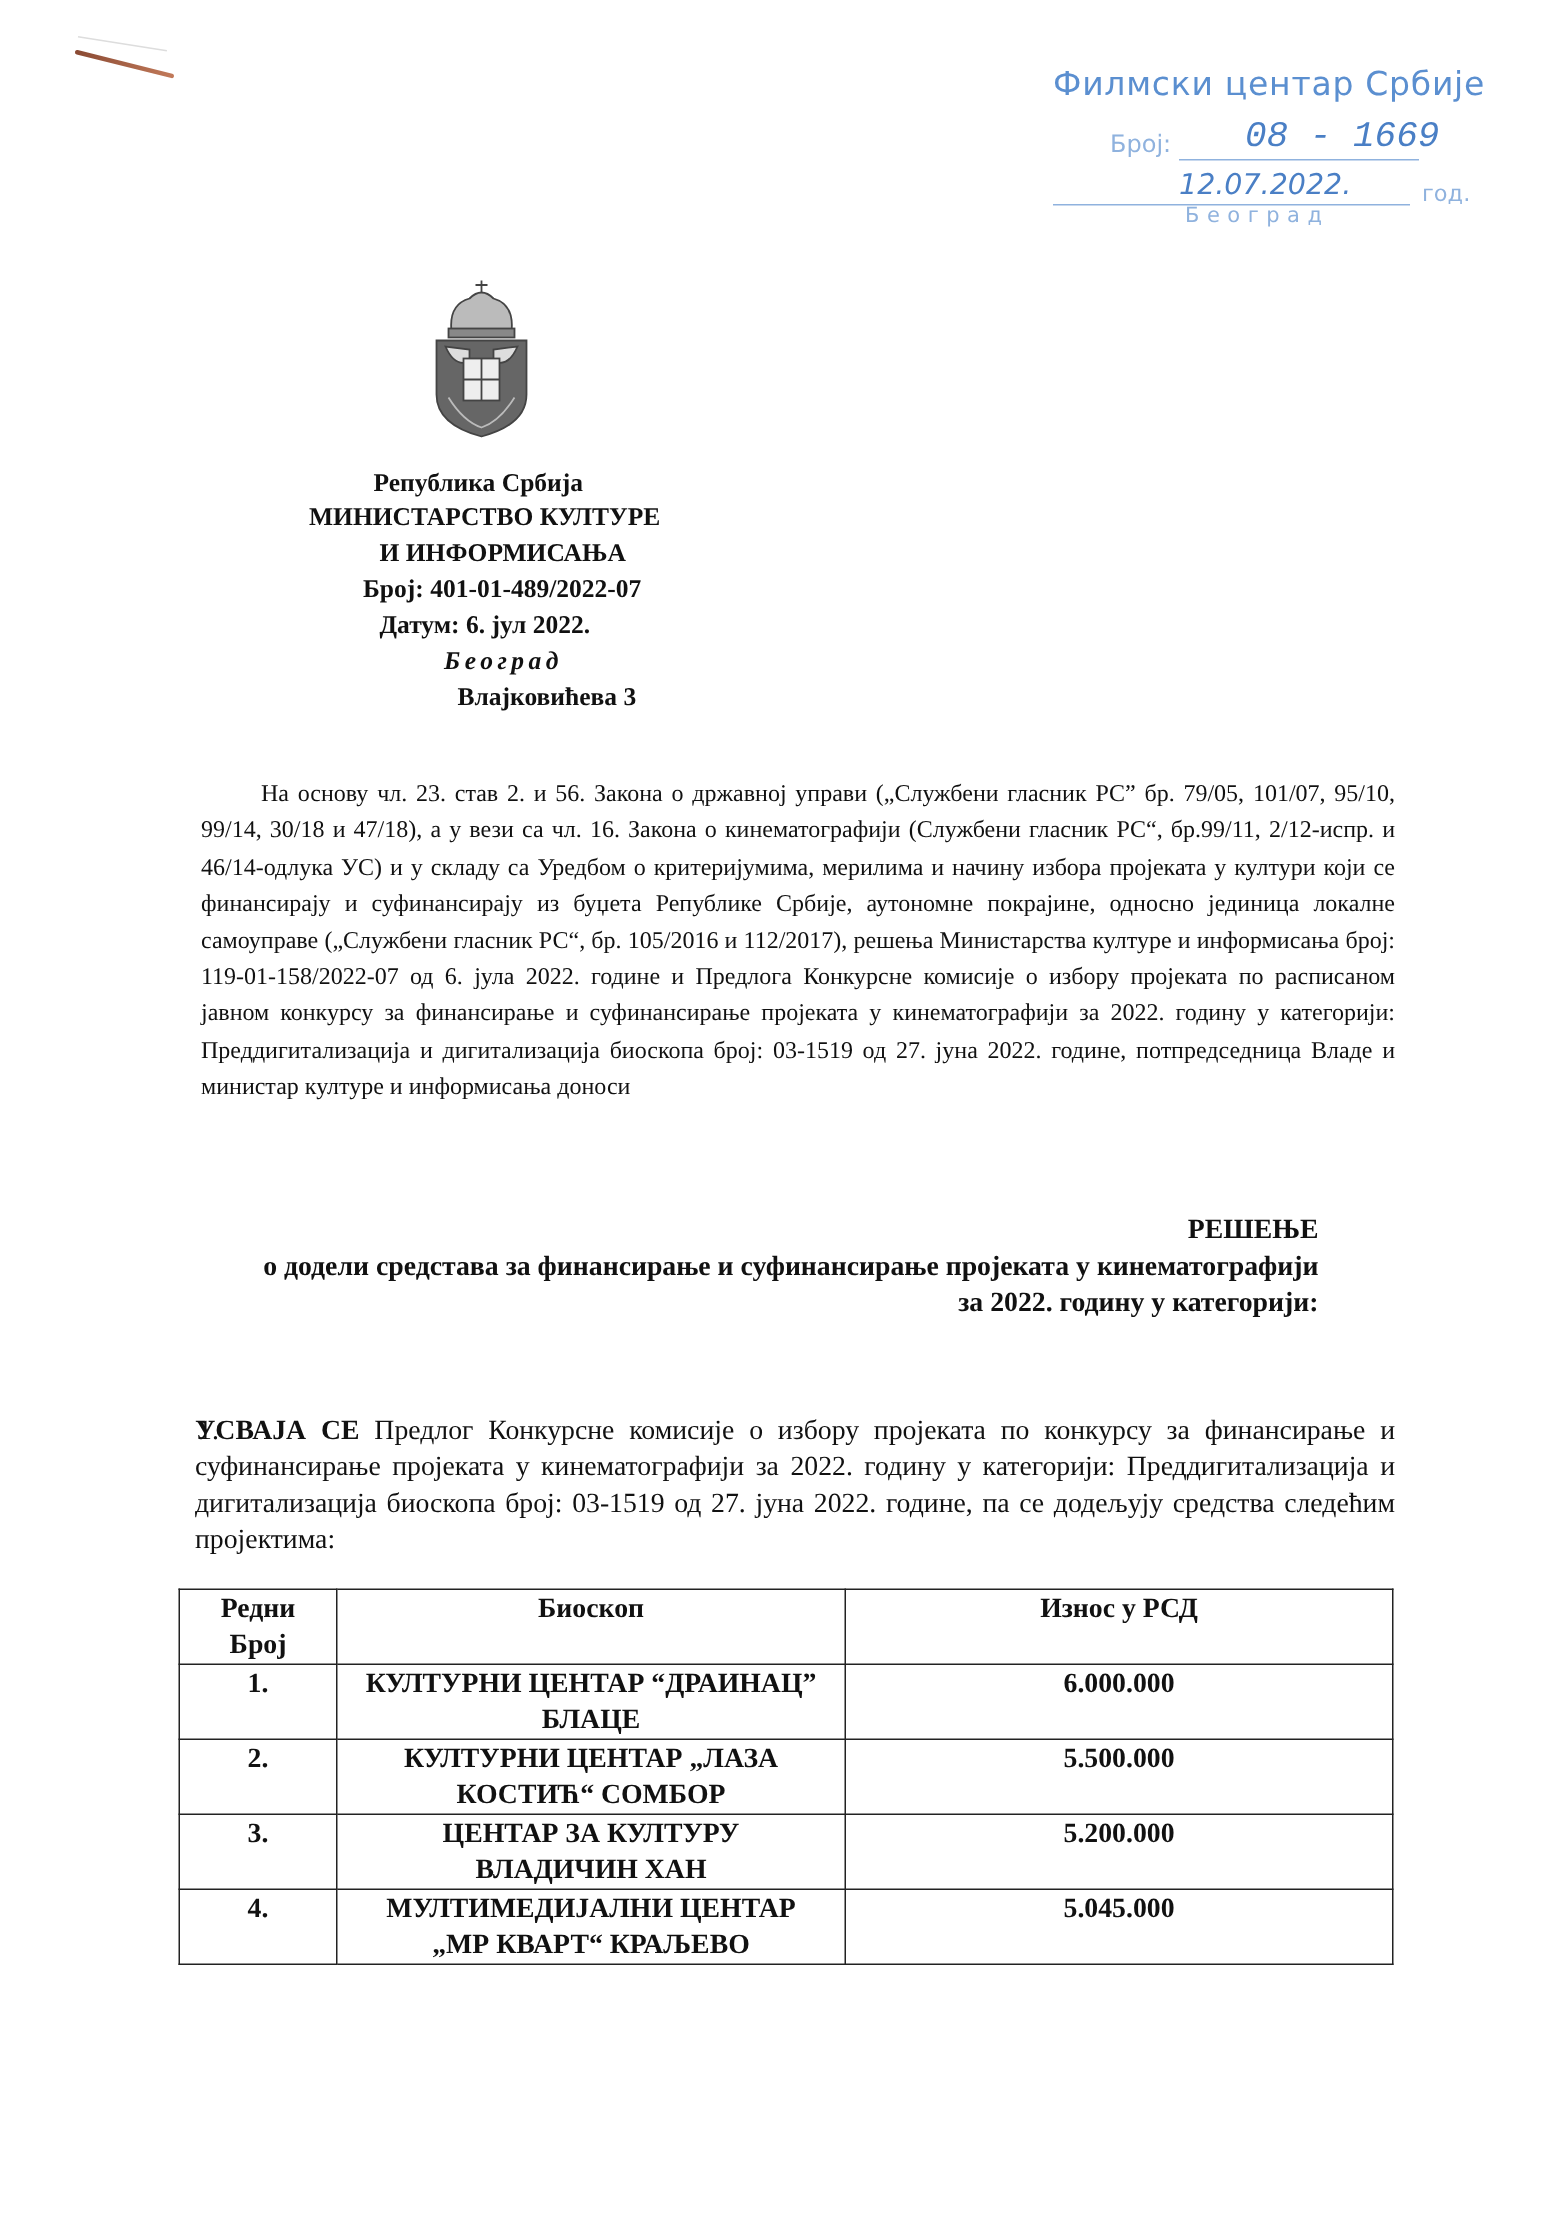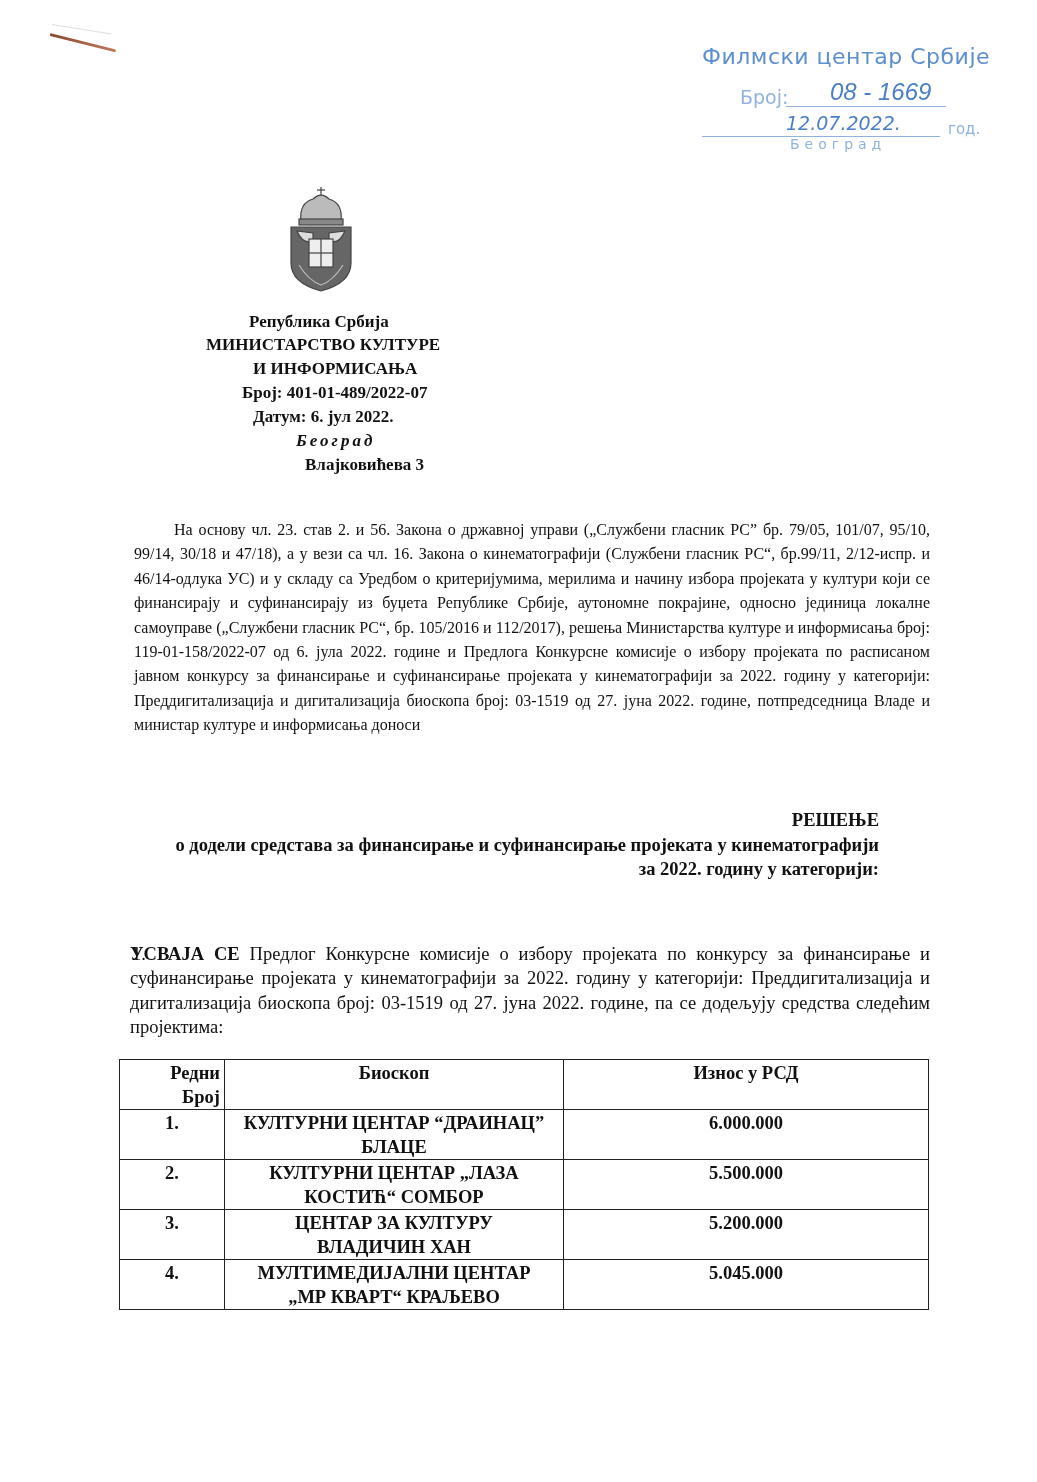--- a/index.html
+++ b/index.html
@@ -11,23 +11,23 @@
       position: absolute; left: 50px; top: 33px; width: 68px; height: 3px;
       background: linear-gradient(90deg, #8a4a33, #c27a5a);
       transform: rotate(14deg); transform-origin: left center; border-radius: 2px;
     }
     .scratch2 {
       position: absolute; left: 52px; top: 24px; width: 60px; height: 1px;
       background: #ddd; transform: rotate(9deg); transform-origin: left center;
     }
     .stamp { position: absolute; left: 690px; top: 40px; width: 330px; color: #5b8fd0; font-family: "DejaVu Sans", sans-serif; }
     .stamp .st-title { position: absolute; left: 12px; top: 4px; font-size: 22px; letter-spacing: 0.5px; }
-    .stamp .st-num-label { position: absolute; left: 50px; top: 46px; font-size: 19px; color: #8fb2de; }
+    .stamp .st-num-label { position: absolute; left: 50px; top: 46px; font-size: 16px; color: #8fb2de; }
     .stamp .st-num-line { position: absolute; left: 96px; top: 66px; width: 160px; border-bottom: 1px solid #8fb2de; }
-    .stamp .st-num { position: absolute; left: 140px; top: 38px; font-size: 24px; color: #4a7fc5; font-family: Liberation Sans, sans-serif; font-style: italic; }
+    .stamp .st-num { position: absolute; left: 140px; top: 38px; font-size: 24px; color: #4a7fc5; font-family: Liberation Mono, monospace; font-style: italic; }
     .stamp .st-date-line { position: absolute; left: 12px; top: 96px; width: 238px; border-bottom: 1px solid #8fb2de; }
     .stamp .st-date { position: absolute; left: 96px; top: 72px; font-size: 19px; color: #4a7fc5; font-style: italic; }
     .stamp .st-god { position: absolute; left: 258px; top: 80px; font-size: 15px; color: #8fb2de; }
     .stamp .st-city { position: absolute; left: 100px; top: 96px; font-size: 14px; letter-spacing: 5px; color: #8fb2de; }
 
     .coat { position: absolute; left: 283px; top: 185px; width: 76px; height: 108px; }
 
     .header-block { position: absolute; left: 0; top: 312px; width: 700px; }
     .hl { position: absolute; font-weight: bold; font-size: 17px; white-space: nowrap; }
     .hl.republic { left: 249px; top: 0px; }
@@ -56,21 +56,21 @@
     .item1 .bold { font-weight: bold; }
 
     table.grants {
       position: absolute; left: 119px; top: 1059px; width: 810px;
       border-collapse: collapse; font-weight: bold; font-size: 18.5px; line-height: 24px;
     }
     table.grants th, table.grants td {
       border: 1.5px solid #222; text-align: center; vertical-align: top; padding: 1px 4px 0 4px;
     }
     table.grants th { font-weight: bold; }
-    table.grants .c1 { width: 96px; text-align: right; }
+    table.grants .c1 { width: 96px; }
     table.grants .c2 { width: 330px; }
     table.grants .c3 { width: auto; }
     table.grants tr.head th { height: 46px; }
     table.grants tr.row td { height: 47px; }
   </style>
 </head>
 <body>
 
 <div class="scratch2"></div>
 <div class="scratch"></div>

